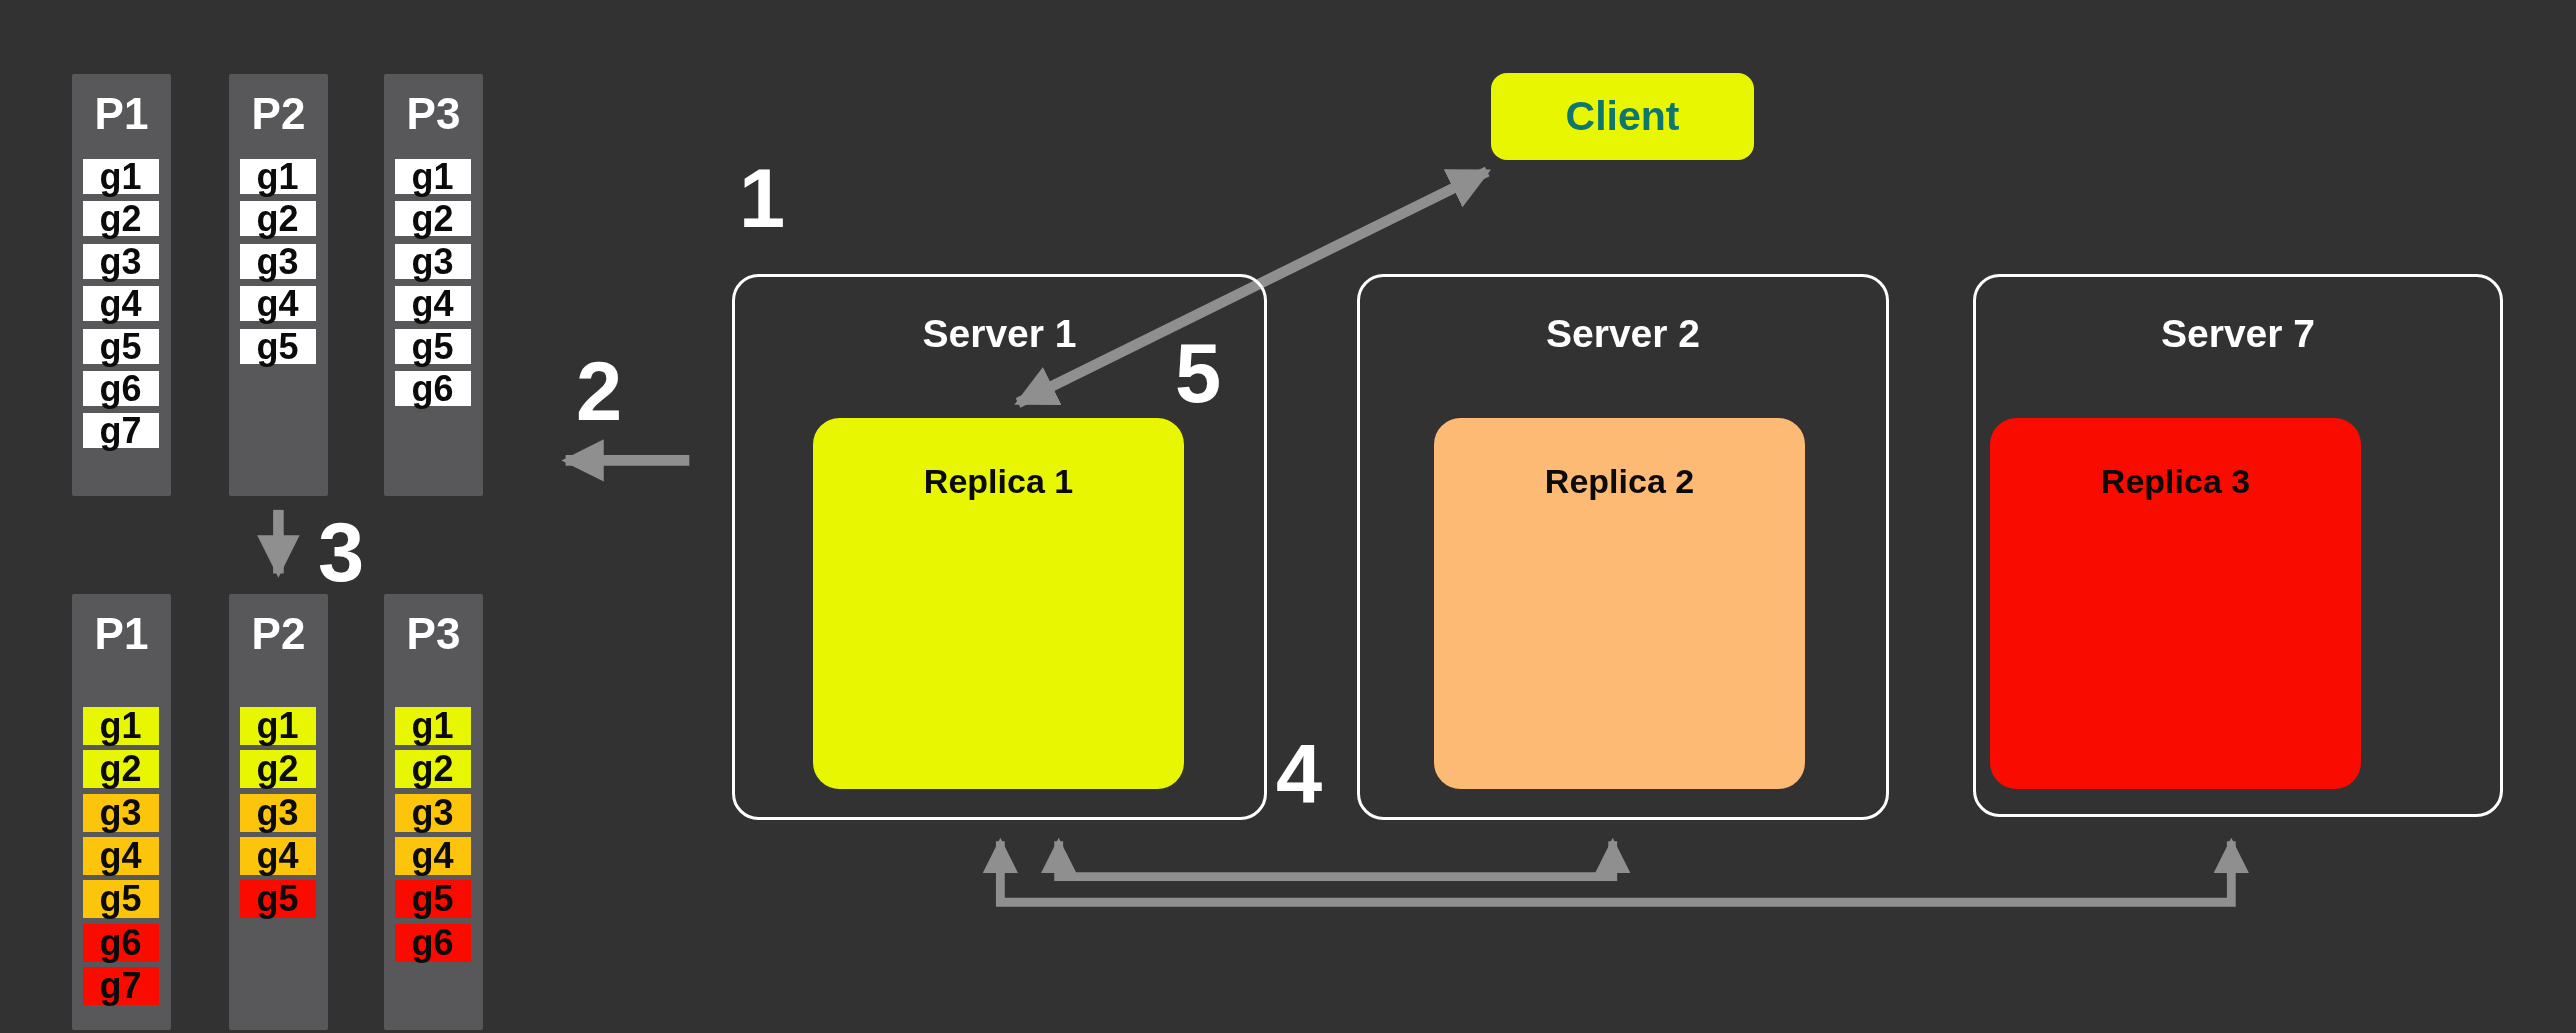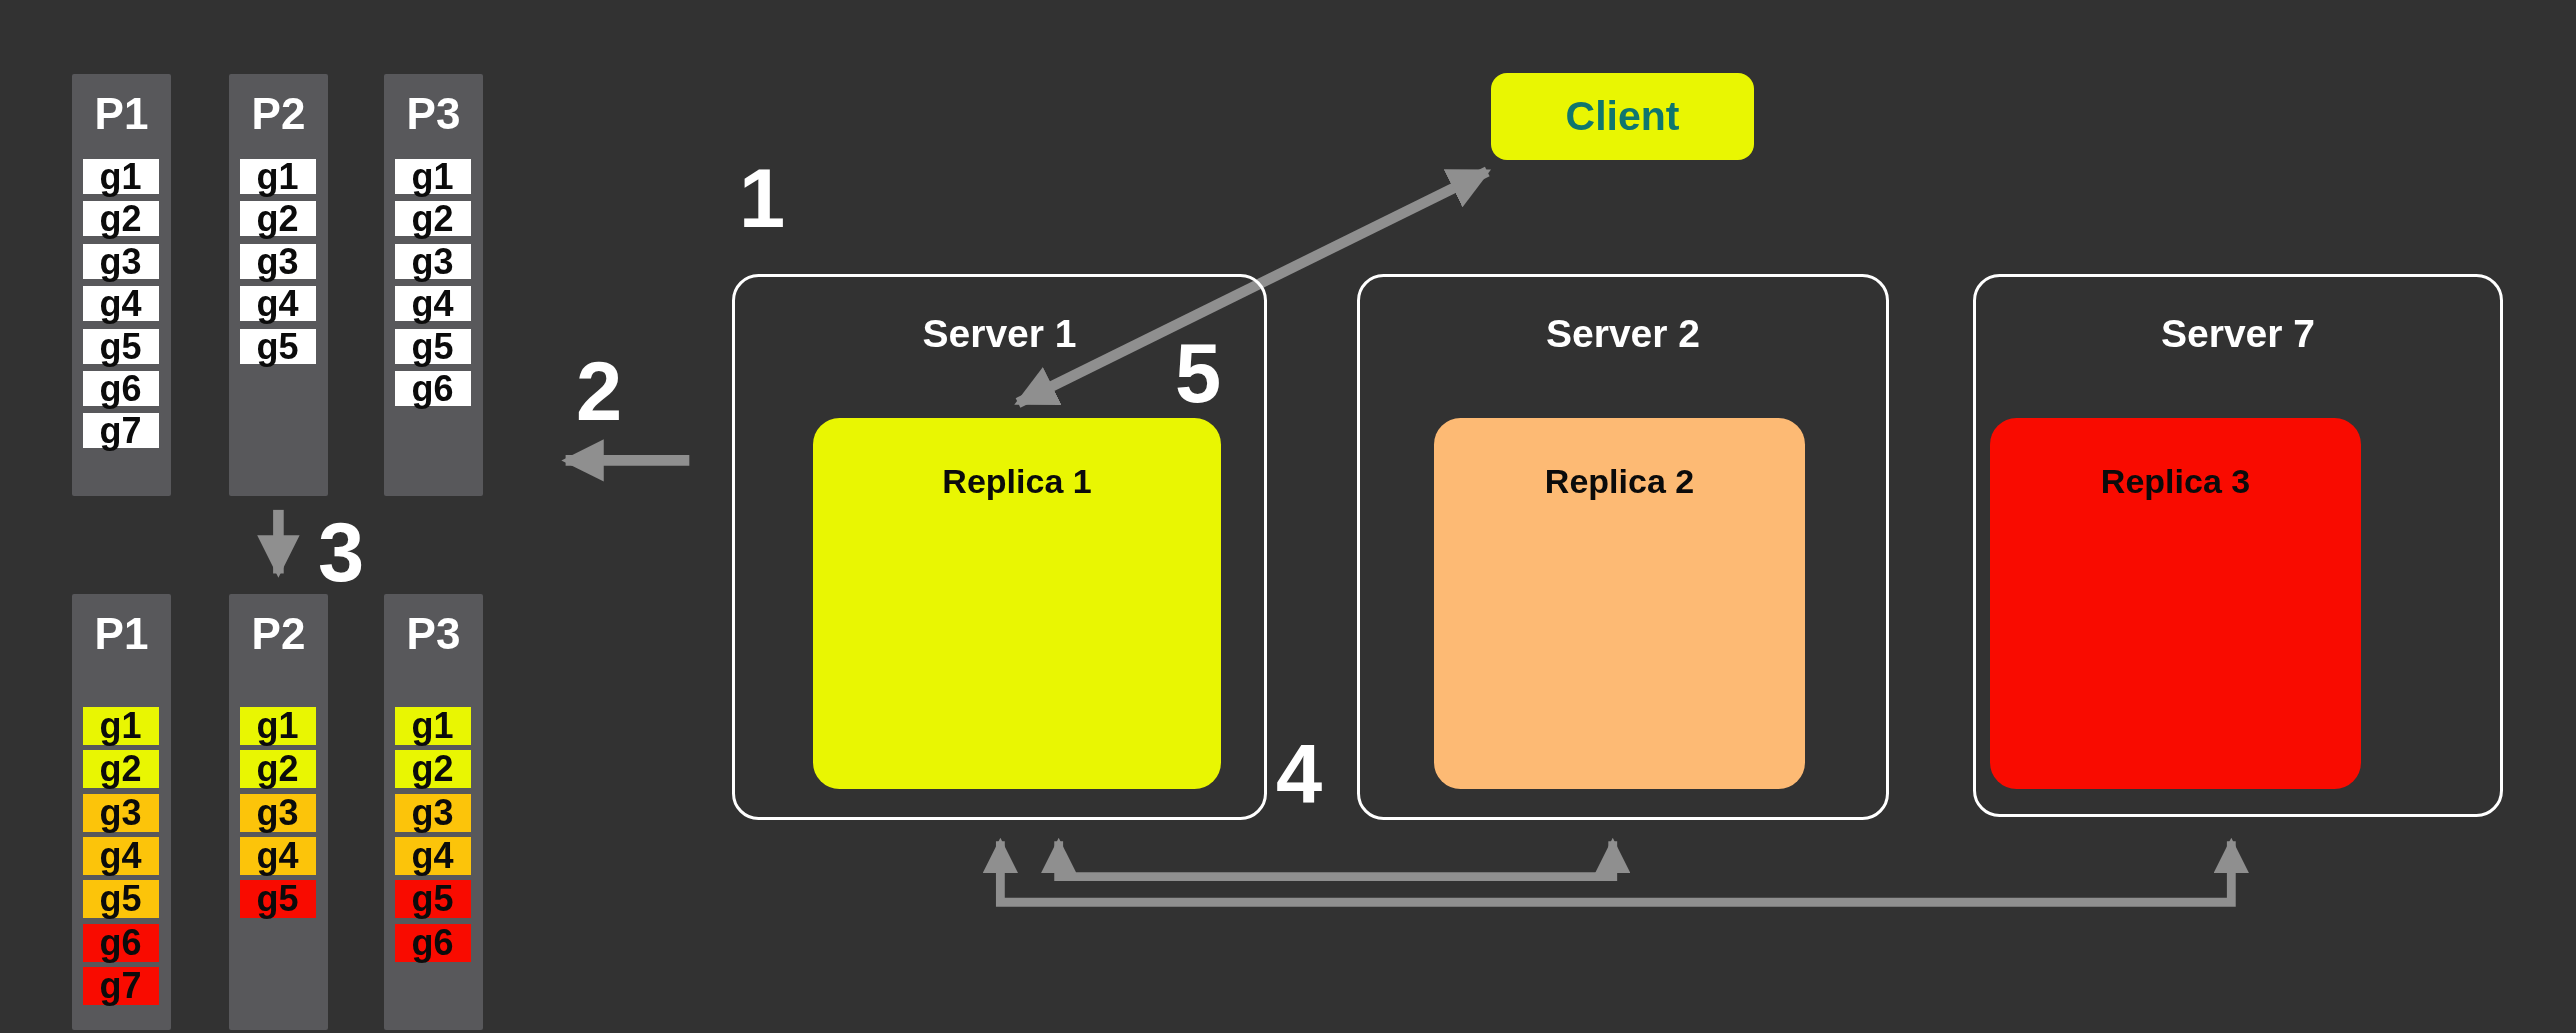--- a/index.html
+++ b/index.html
@@ -107,21 +107,21 @@
         <div class="pcell" style="top: 156px; height: 38px; background: rgb(233, 246, 2);">g2</div>
         <div class="pcell" style="top: 200px; height: 38px; background: rgb(252, 196, 10);">g3</div>
         <div class="pcell" style="top: 243px; height: 38px; background: rgb(252, 196, 10);">g4</div>
         <div class="pcell" style="top: 286px; height: 38px; background: rgb(249, 11, 0);">g5</div>
         <div class="pcell" style="top: 330px; height: 38px; background: rgb(249, 11, 0);">g6</div>
       </div>
     </div>
     <div class="server" style="left: 732px; top: 274px; width: 535px; height: 546px;">
       <div class="server-title">Server 1</div>
     </div>
-    <div class="replica" style="left: 813px; top: 418px; width: 371px; height: 371px; background: rgb(233, 246, 2); padding-left: 37px;">
+    <div class="replica" style="left: 813px; top: 418px; width: 371px; height: 371px; background: rgb(233, 246, 2);">
       <div class="replica-label">Replica 1</div>
     </div>
     <div class="server" style="left: 1357px; top: 274px; width: 532px; height: 546px;">
       <div class="server-title">Server 2</div>
     </div>
     <div class="replica" style="left: 1434px; top: 418px; width: 371px; height: 371px; background: #fdba74;">
       <div class="replica-label">Replica 2</div>
     </div>
     <div class="server" style="left: 1973px; top: 274px; width: 530px; height: 543px;">
       <div class="server-title">Server 7</div>

